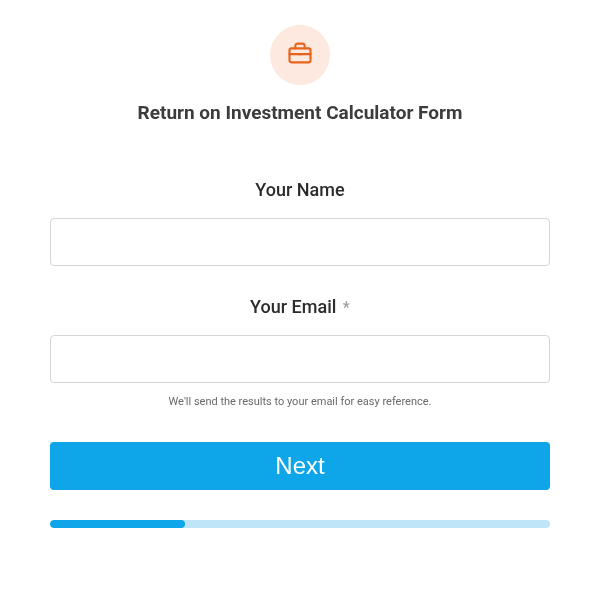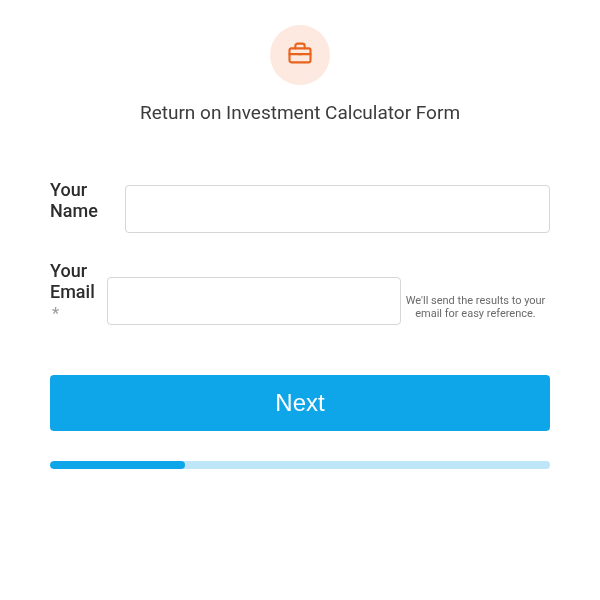--- a/index.html
+++ b/index.html
@@ -26,34 +26,34 @@
       align-items: center;
       justify-content: center;
       margin-top: 5px;
     }
     .icon-circle svg {
       width: 28px;
       height: 28px;
     }
     .form-title {
       font-size: 19px;
-      font-weight: 400;
+      font-weight: 700;
       color: #3c3c3c;
       margin-top: 16px;
       text-align: center;
     }
     .field-group {
       width: 100%;
       margin-top: 55px;
       display: flex;
-      flex-direction: row;
+      flex-direction: column;
       align-items: center;
     }
     .field-group.second {
-      margin-top: 21px;
+      margin-top: 30px;
     }
     .field-label {
       font-size: 18px;
       font-weight: 500;
       color: #2c2c2c;
       margin-bottom: 18px;
     }
     .required-mark {
       color: #9e9e9e;
       font-size: 16px;
@@ -69,21 +69,21 @@
       outline: none;
     }
     .helper-text {
       font-size: 11px;
       color: #6a6a6a;
       margin-top: 12px;
       text-align: center;
     }
     .next-button {
       width: 100%;
-      height: 56px;
+      height: 48px;
       background: #0ea5e9;
       color: #ffffff;
       font-size: 24px;
       font-weight: 500;
       border: none;
       border-radius: 4px;
       margin-top: 34px;
       cursor: pointer;
     }
     .progress-bar {

